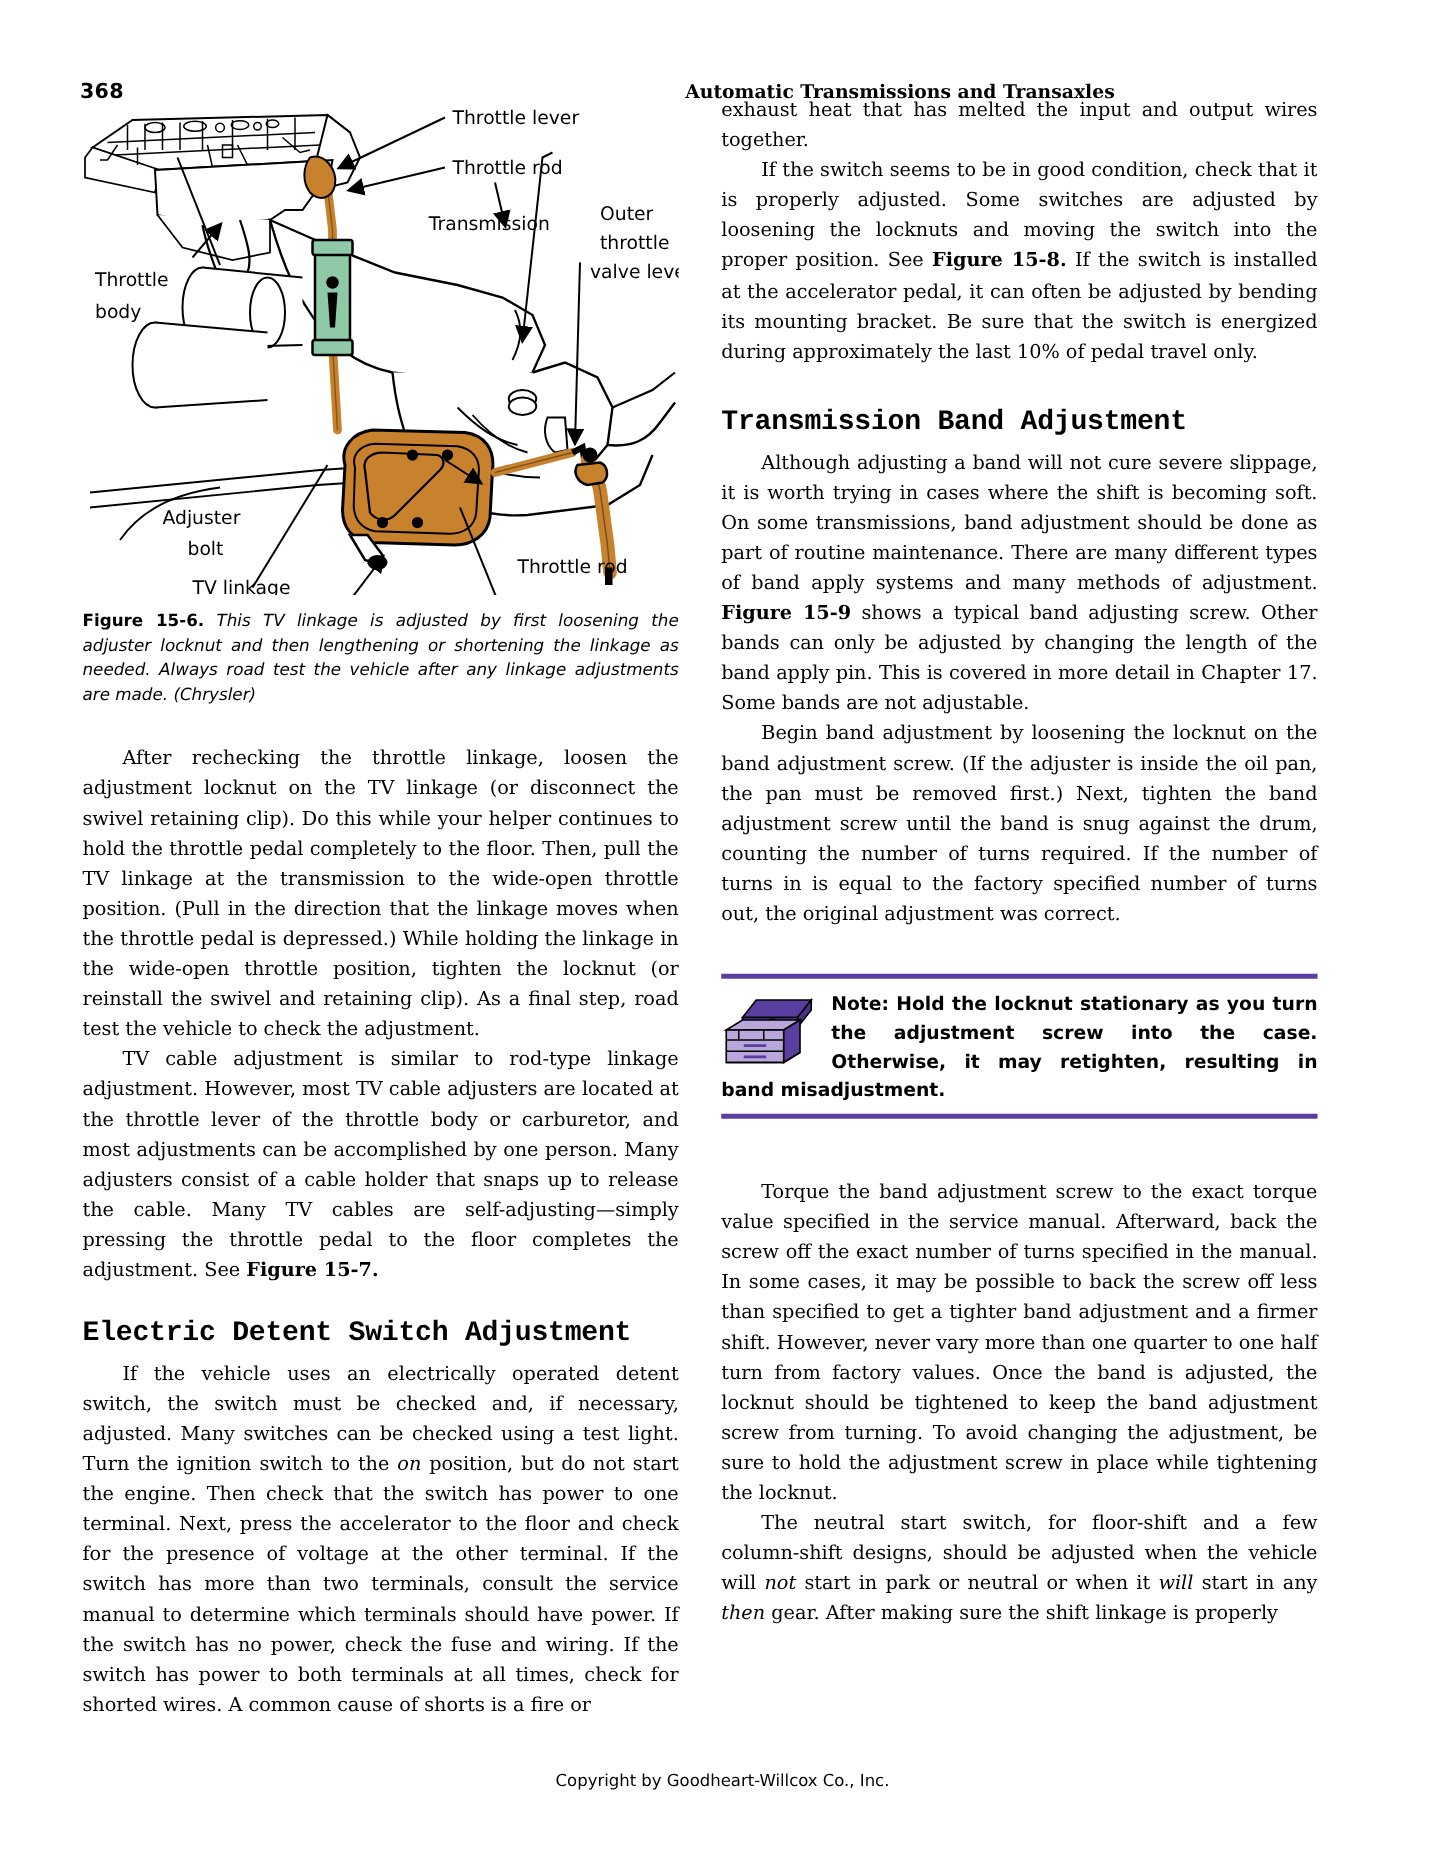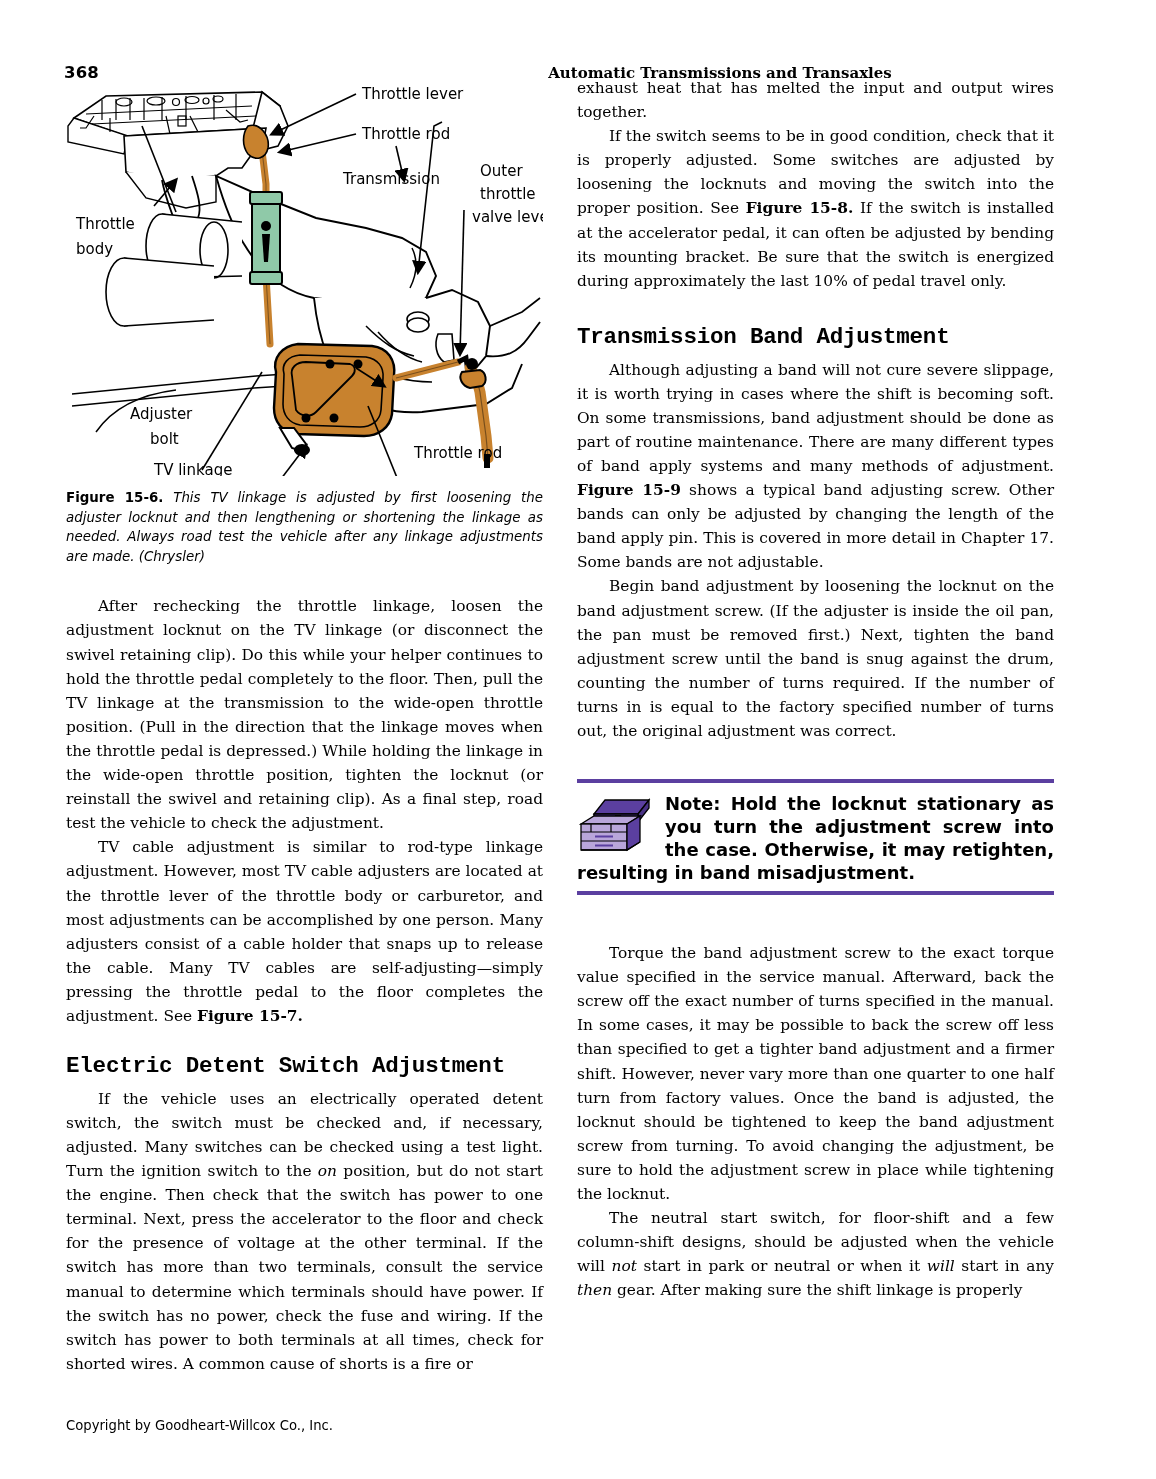--- a/index.html
+++ b/index.html
@@ -109,40 +109,40 @@
   }
   .note-rule {
     height: 4px;
     background: #5b3fa0;
     width: 100%;
   }
   .note-rule.top { margin-bottom: 9px; }
   .note-rule.bottom { margin-top: 7px; }
   .note-body {
     font-family: "DejaVu Sans", sans-serif;
-    font-size: 18px;
+    font-size: 15px;
     font-weight: 700;
     line-height: 23px;
     text-align: justify;
   }
   .toolbox-icon {
     float: left;
     width: 78px;
     height: 62px;
     margin: 2px 10px 0 0;
     shape-outside: inset(0);
   }
 
   
   .footer {
     position: absolute;
     left: 66px;
     right: 66px;
     bottom: 46px;
-    text-align: left;
+    text-align: center;
     font-family: "DejaVu Sans", sans-serif;
     font-size: 13.2px;
   }
 
   
   .lbl {
     font-family: "DejaVu Sans", sans-serif;
     font-size: 15px;
     fill: #000;
   }

